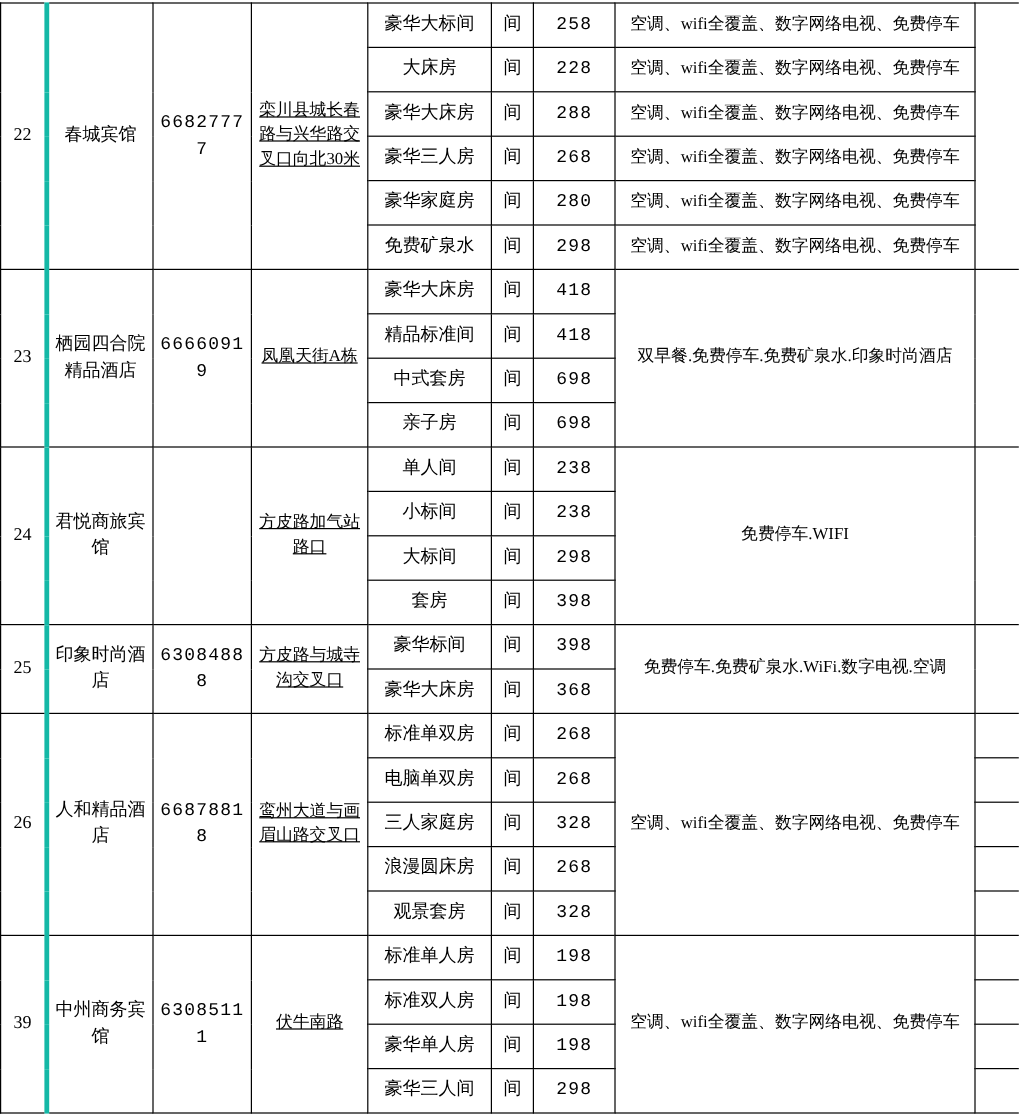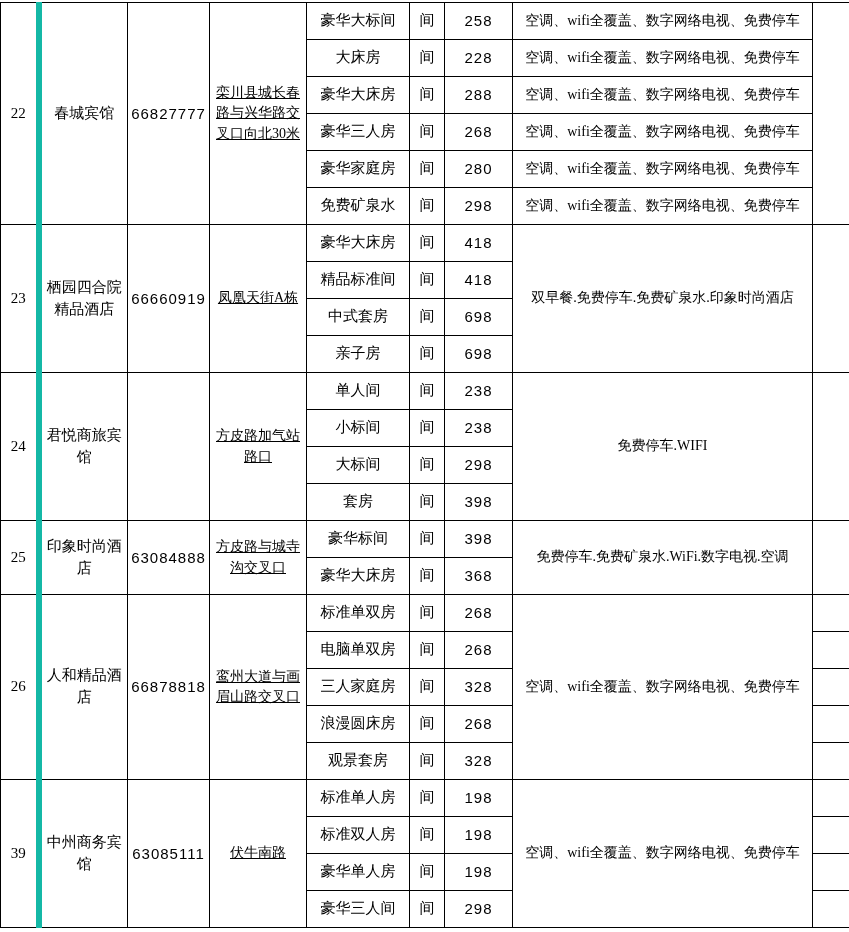--- a/index.html
+++ b/index.html
@@ -25,24 +25,24 @@
     text-align: center;
     vertical-align: middle;
     padding: 0 2px;
     font-size: 15px;
     color: #000000;
     overflow: hidden;
     word-break: break-all;
     line-height: 1.45;
   }
   
-  td.c-num { border-right: 6px solid #14b8a6; }
+  td.c-num { border-right: 4px solid #14b8a6; }
   td.c-name { font-size: 15px; }
   td.c-phone, td.c-price {
-    font-family: Liberation Sans, sans-serif;
+    font-family: Liberation Mono, monospace;
     font-size: 15px;
     letter-spacing: 1px;
   }
   td.c-addr { font-size: 14px; text-decoration: underline; }
   td.c-room { font-size: 15px; margin-left: 14px; }
   td.c-unit { font-size: 15px; }
   td.c-amen { font-size: 14px; }
   td.c-extra { border-right: none; } 
 </style>
 </head>

